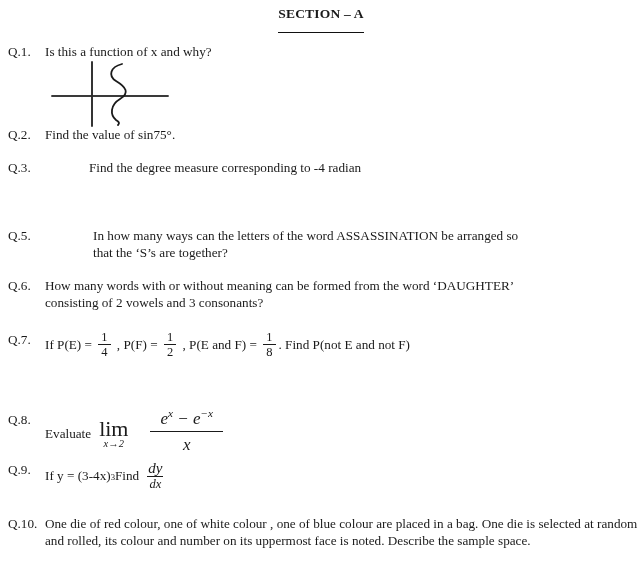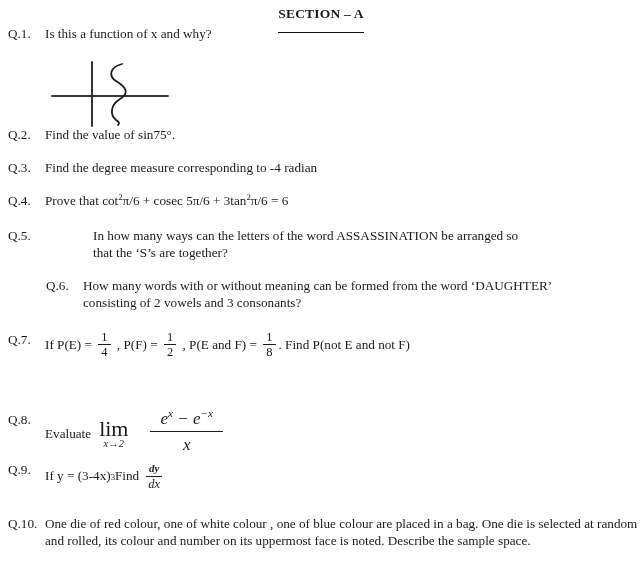--- a/index.html
+++ b/index.html
@@ -49,27 +49,27 @@
     width: 45px;
     flex: 0 0 45px;
     padding-left: 8px;
     box-sizing: border-box;
     white-space: nowrap;
   }
   .q-body {
     flex: 1 1 auto;
   }
 
-  .q1  { top: 26px;  left: 0; width: 600px; }
+  .q1  { top: 44px;  left: 0; width: 600px; }
   .q2  { top: 127px; left: 0; width: 600px; }
-  .q3  { top: 160px; left: 0; width: 600px; }
+  .q3  { top: 160px; left: 0; width: 600px; gap: 44px; }
   .q4  { top: 193px; left: 0; width: 600px; }
   .q5  { top: 228px; left: 0; width: 540px; }
   .q5 .q-body { width: 589px; margin-left: 48px; }
-  .q6  { top: 278px; left: 0; width: 568px; margin-left: 38px; }
+  .q6  { top: 278px; left: 0; width: 568px; }
   .q6 .q-body { width: 589px; }
   .q7  { top: 332px; left: 0; width: 600px; }
   .q8  { top: 408px; left: 0; width: 600px; }
   .q9  { top: 462px; left: 0; width: 600px; }
   .q10 { top: 516px; left: 0; width: 642px; }
   .q10 .q-body { width: 589px; }
 
   .q5 .q-num, .q6 .q-num, .q10 .q-num { padding-top: 0; }
 
   
@@ -157,24 +157,23 @@
   .dfrac {
     display: inline-flex;
     flex-direction: column;
     align-items: center;
     margin-left: 7px;
     font-style: italic;
     position: relative;
     top: 0px;
   }
   .dfrac .num {
-    font-size: 11px;
+    font-size: 15px;
     line-height: 13.5px;
     padding: 0 2px;
-    font-weight: bold;
   }
   .dfrac .den {
     font-size: 12.5px;
     line-height: 14.5px;
     padding: 0 2px;
     border-top: 1.3px solid #1a1a1a;
   }
 
   
   .graph-wrap {
@@ -213,24 +212,20 @@
   <div class="q q2">
     <div class="q-num">Q.2.</div>
     <div class="q-body">Find the value of sin75°.</div>
   </div>
 
   <div class="q q3">
     <div class="q-num">Q.3.</div>
     <div class="q-body">Find the degree measure corresponding to -4 radian</div>
   </div>
 
-  <div class="q q4">
-    <div class="q-num">Q.4.</div>
-    <div class="q-body"><span>Prove that cot</span><sup>2</sup><span>π/6 + cosec 5π/6 + 3tan</span><sup>2</sup><span>π/6 = 6</span></div>
-  </div>
 
   <div class="q q5">
     <div class="q-num">Q.5.</div>
     <div class="q-body">In how many ways can the letters of the word ASSASSINATION be arranged so that the ‘S’s are together?</div>
   </div>
 
   <div class="q q6">
     <div class="q-num">Q.6.</div>
     <div class="q-body">How many words with or without meaning can be formed from the word ‘DAUGHTER’ consisting of 2 vowels and 3 consonants?</div>
   </div>

